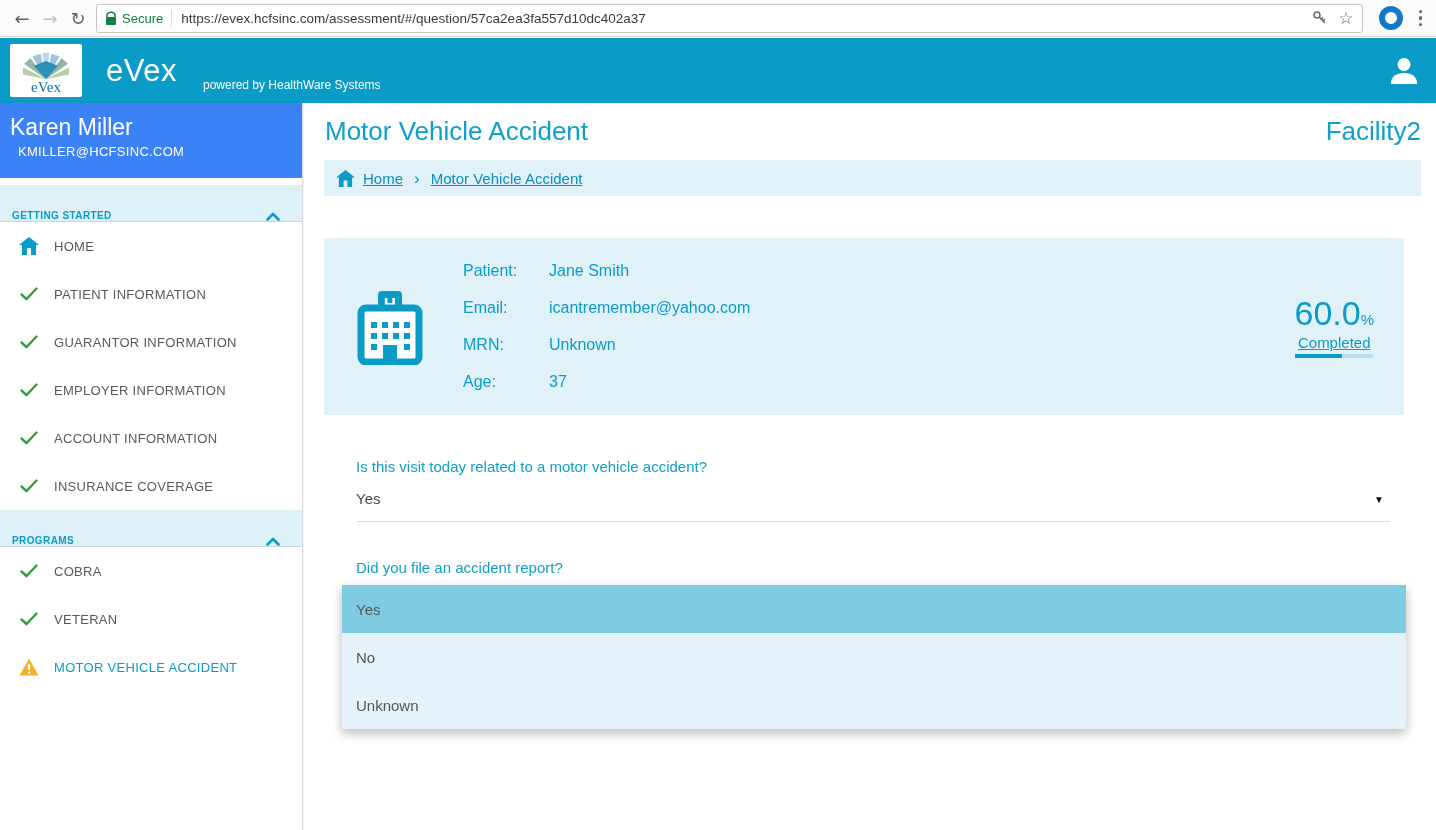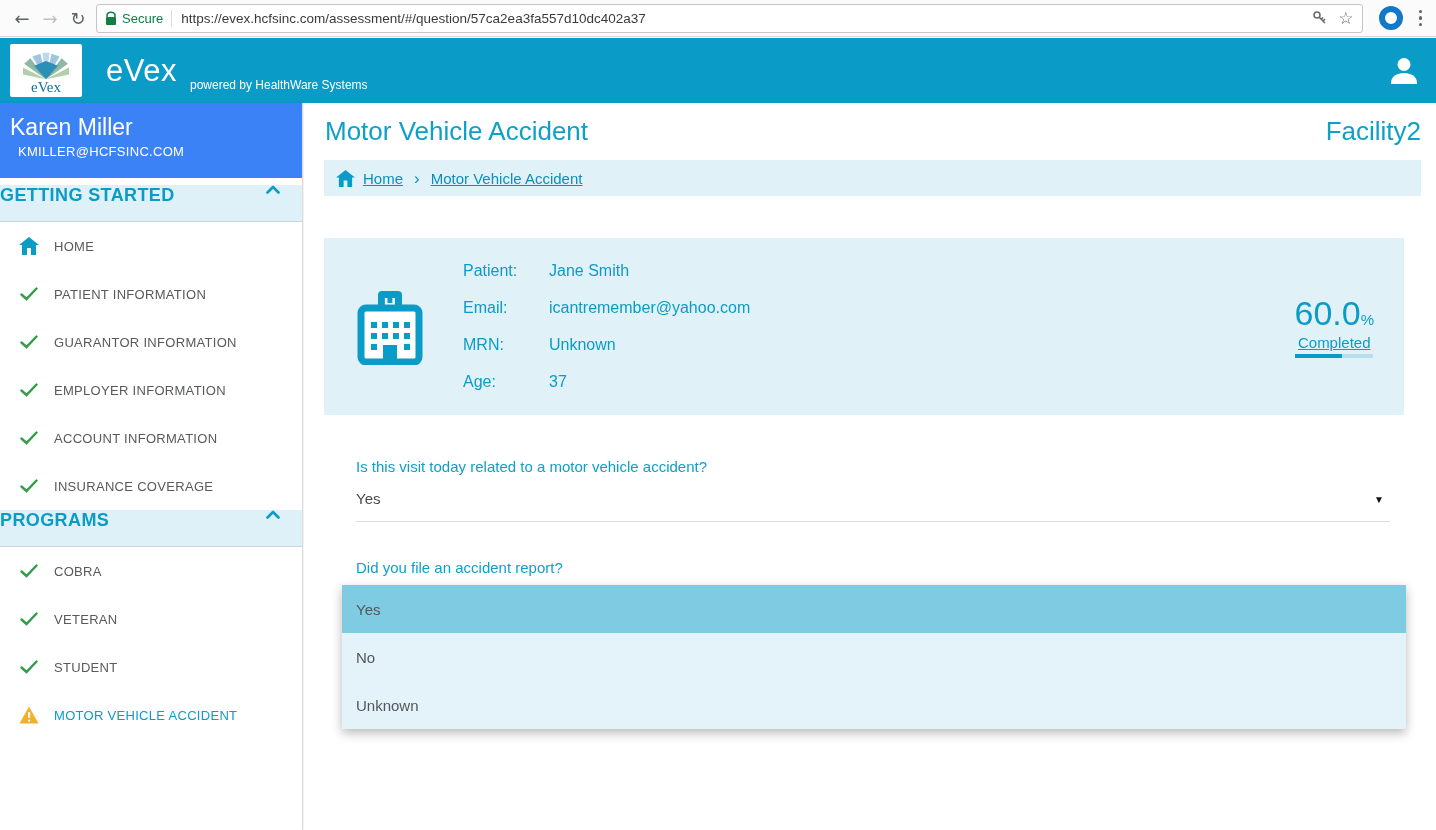--- a/index.html
+++ b/index.html
@@ -22,31 +22,31 @@
   .menu-dots{display:flex;flex-direction:column;gap:3px;padding:4px 6px;cursor:pointer;}
   .menu-dots i{width:3.5px;height:3.5px;border-radius:50%;background:#5f6368;display:block;}
 
   
   .app-header{position:absolute;top:38px;left:0;right:0;height:65px;background:#0a9cc7;
     display:flex;align-items:center;}
   .logo-box{width:72px;height:53px;background:#fff;border-radius:2px;margin-left:10px;
     display:flex;flex-direction:column;align-items:center;justify-content:flex-end;padding-bottom:2px;cursor:pointer;}
   .logo-text{font-family:"Liberation Serif",serif;color:#156f9f;font-size:15px;line-height:1;margin-top:-3px;}
   .brand{color:#fff;font-size:31px;font-weight:400;letter-spacing:.5px;margin-left:24px;}
-  .tagline{color:#fff;font-size:12px;margin-left:13px;align-self:flex-end;margin-bottom:11px;}
+  .tagline{color:#fff;font-size:12px;margin-left:26px;align-self:flex-end;margin-bottom:11px;}
   .header-user{margin-left:auto;margin-right:15px;cursor:pointer;display:flex;}
 
   
   .sidebar{position:absolute;top:103px;left:0;width:303px;bottom:0;background:#fff;
     border-right:1px solid #dcdcdc;box-shadow:2px 0 4px rgba(0,0,0,.07);}
   .user-block{height:75px;background:#3b82f6;color:#fff;padding:11px 0 0 10px;}
   .user-name{font-size:23px;}
   .user-email{font-size:13px;letter-spacing:.3px;margin-top:3px;padding-left:8px;}
-  .section-header{height:37px;background:#def0f8;display:flex;align-items:flex-start;justify-content:space-between;
-    padding:0 22px 0 0;color:#0a9cc7;font-size:18px;font-weight:700;letter-spacing:.4px;
+  .section-header{height:37px;background:#def0f8;display:flex;align-items:flex-end;justify-content:space-between;
+    padding:0 22px 0 12px;color:#0a9cc7;font-size:10px;font-weight:700;letter-spacing:.4px;
     border-bottom:1px solid #ccd5d9;cursor:pointer;}
   .sh-first{margin-top:7px;}
   .nav-item{height:48px;display:flex;align-items:center;padding-left:17px;cursor:pointer;}
   .nav-ic{width:24px;display:flex;justify-content:center;align-items:center;}
   .nav-label{margin-left:13px;font-size:13px;color:#58595b;letter-spacing:.3px;}
   .nav-item.active .nav-label{color:#0a9cc7;}
 
   
   .main{position:absolute;left:304px;top:103px;right:0;bottom:0;background:#fff;}
   .title-row{display:flex;justify-content:space-between;align-items:baseline;padding:13px 15px 0 21px;}
@@ -220,28 +220,20 @@
     </span>
     <span class="nav-label">COBRA</span>
   </div>
   <div class="nav-item">
     <span class="nav-ic">
       <svg width="18" height="14" viewBox="0 0 18 14">
           <path d="M1.5 7.5 L6.5 12 L16.5 1.5" fill="none" stroke="#2f9e44" stroke-width="2.4" stroke-linecap="round"></path>
         </svg>
     </span>
     <span class="nav-label">VETERAN</span>
-  </div>
-  <div class="nav-item">
-    <span class="nav-ic">
-      <svg width="18" height="14" viewBox="0 0 18 14">
-          <path d="M1.5 7.5 L6.5 12 L16.5 1.5" fill="none" stroke="#2f9e44" stroke-width="2.4" stroke-linecap="round"></path>
-        </svg>
-    </span>
-    <span class="nav-label">STUDENT</span>
   </div>
   <div class="nav-item active">
     <span class="nav-ic">
       <svg width="20" height="18" viewBox="0 0 20 18">
           <path d="M10 0.5 L19.5 17.5 L0.5 17.5 Z" fill="#f2b129"></path>
           <rect x="9" y="6" width="2.2" height="6" rx="1" fill="#fff"></rect>
           <rect x="9" y="13.6" width="2.2" height="2.2" rx="1" fill="#fff"></rect>
         </svg>
     </span>
     <span class="nav-label">MOTOR VEHICLE ACCIDENT</span>

